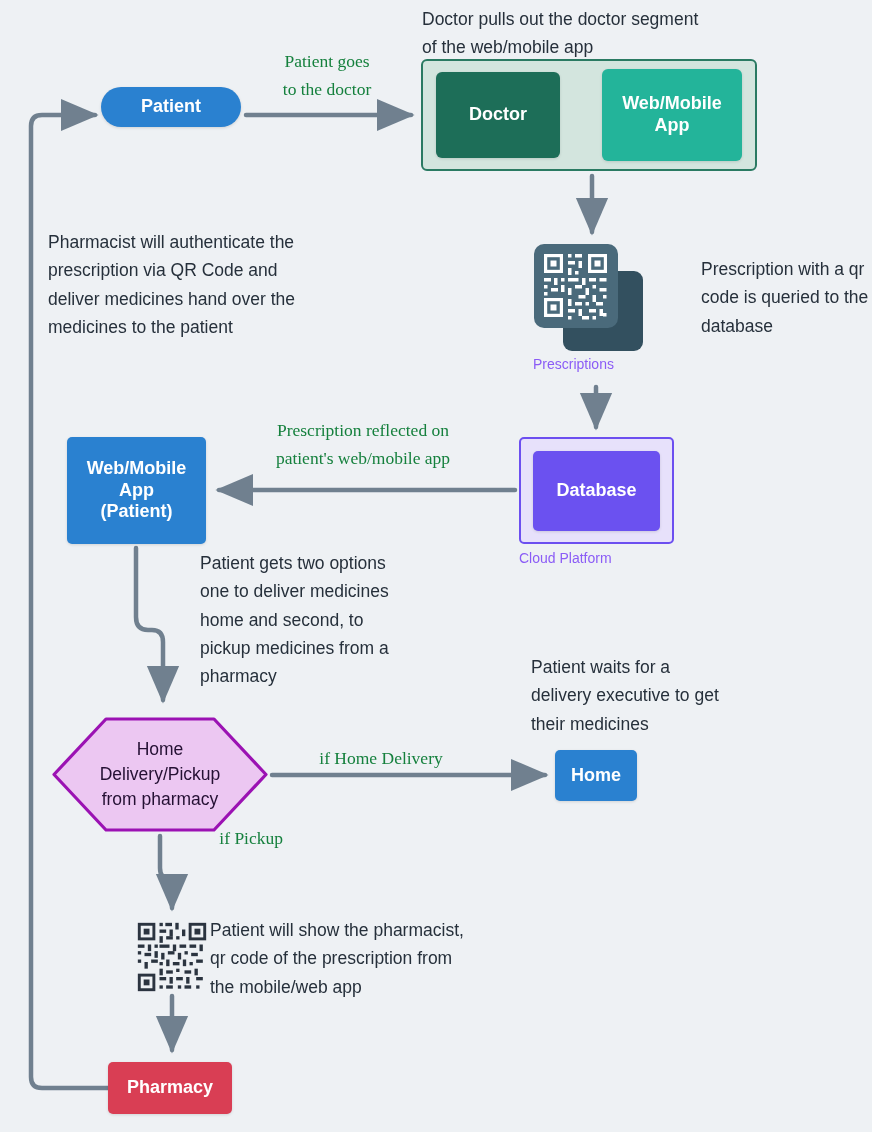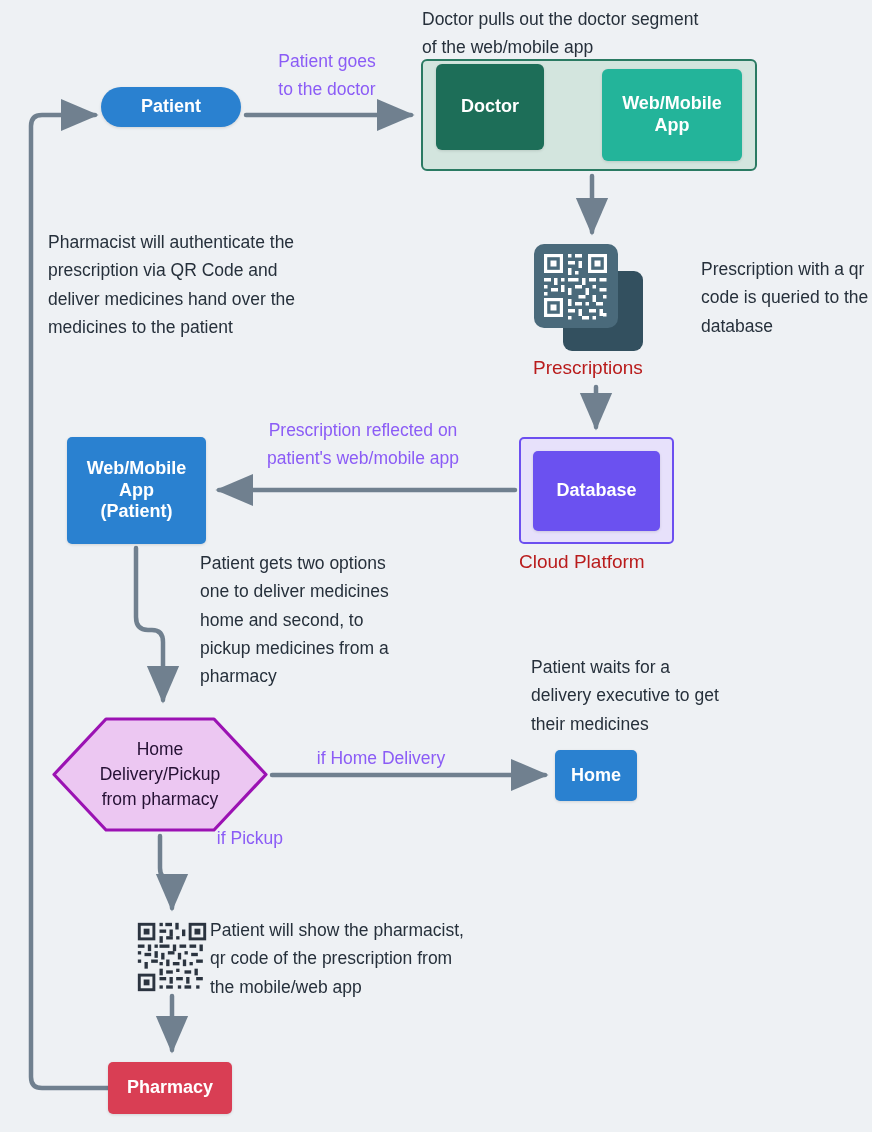--- a/index.html
+++ b/index.html
@@ -37,30 +37,31 @@
   }
   .ann {
     position: absolute;
     color: #26303b;
     font-size: 17.5px;
     line-height: 1.62;
     white-space: pre-line;
   }
   .edge-label {
     position: absolute;
-    color: #8b5cf6;
+    color: #15803d;
     font-size: 17.5px;
     line-height: 1.6;
     white-space: pre-line;
     text-align: center;
+    font-family: Liberation Serif, serif;
   }
   .caption {
     position: absolute;
-    color: #b91c1c;
-    font-size: 19px;
+    color: #8b5cf6;
+    font-size: 14px;
     line-height: 1.4;
   }
 
   
   #patient-node {
     left: 101px; top: 87px;
     width: 140px; height: 40px;
     background: #2a81d0;
     border-radius: 28px;
     font-size: 18px;
@@ -69,22 +70,22 @@
   #doctor-group {
     position: absolute;
     left: 421px; top: 59px;
     width: 336px; height: 112px;
     background: #d3e5de;
     border: 2px solid #2a7a62;
     border-radius: 6px;
     box-sizing: border-box;
   }
   #doctor-node {
-    left: 436px; top: 64px;
-    width: 108px; height: 86px;
+    left: 436px; top: 72px;
+    width: 124px; height: 86px;
     background: #1d6e58;
     border-radius: 6px;
     font-size: 18px;
     box-shadow: 0 1px 3px rgba(0,0,0,0.12);
   }
   #webapp-doctor-node {
     left: 602px; top: 69px;
     width: 140px; height: 92px;
     background: #23b49a;
     border-radius: 6px;

